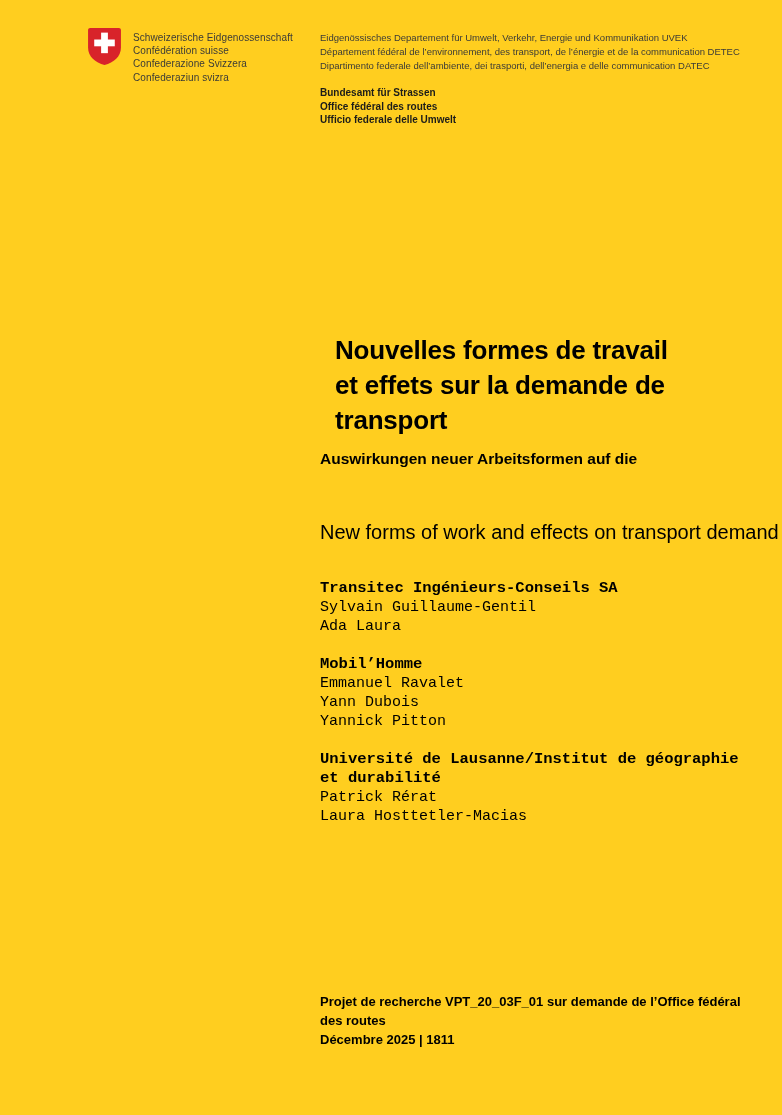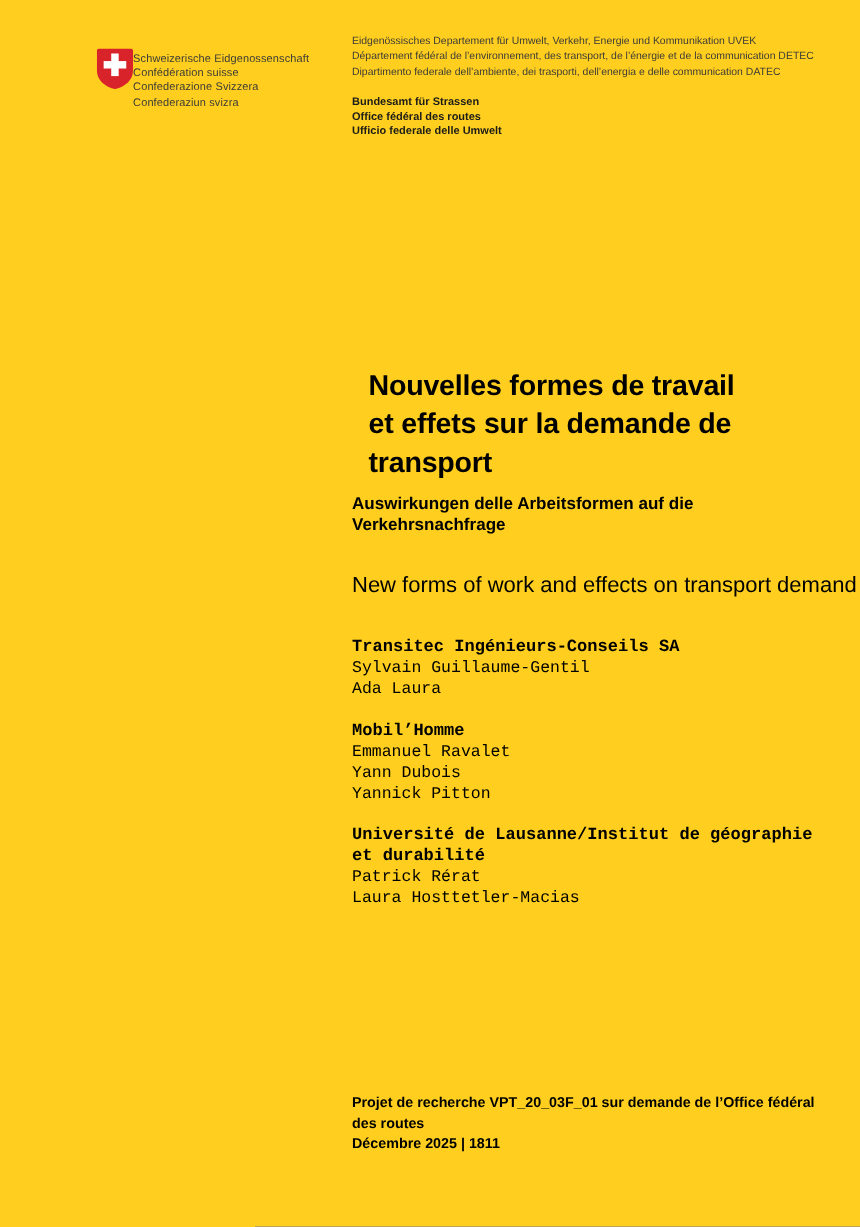--- a/index.html
+++ b/index.html
@@ -14,22 +14,22 @@
     overflow: hidden;
   }
   [data-bind-lines] > div { white-space: nowrap; }
 
   
   .brand {
     position: absolute;
     left: 88px;
     top: 28px;
     display: flex;
+    gap: 12px;
     align-items: flex-start;
-    margin-top: 16px;
   }
   .shield { width: 33px; height: 37px; display: block; }
   .shield-body { fill: var(--swiss-red, #D8232A); }
   .shield-cross { fill: var(--cross-white, #FFFFFF); }
   .confed {
     padding-top: 3px;
     font-size: 10px;
     line-height: 13.2px;
     letter-spacing: 0.1px;
     color: var(--text-dark, #3B3B37);
@@ -136,22 +136,21 @@
       <div>Ufficio federale delle Umwelt</div>
     </div>
 
   <h1 class="title" data-bind-lines="main.title_lines">
       <div>Nouvelles formes de travail</div>
       <div>et effets sur la demande de</div>
       <div>transport</div>
     </h1>
 
   <div class="sub-de" data-bind-lines="main.subtitle_de_lines">
-      <div>Auswirkungen delle Arbeitsformen auf die</div>
-      <div>Verkehrsnachfrage</div>
+      <div>Auswirkungen neuer Arbeitsformen auf die</div>
     </div>
   <div class="sub-en" data-bind="main.subtitle_en">New forms of work and effects on transport demand</div>
 
   <div class="authors">
     <div class="author-group">
       <div class="org" data-bind-lines="main.author_groups.0.org_lines">
           <div>Transitec Ingénieurs-Conseils SA</div>
         </div>
       <div class="people" data-bind-lines="main.author_groups.0.people">
           <div>Sylvain Guillaume-Gentil</div>

